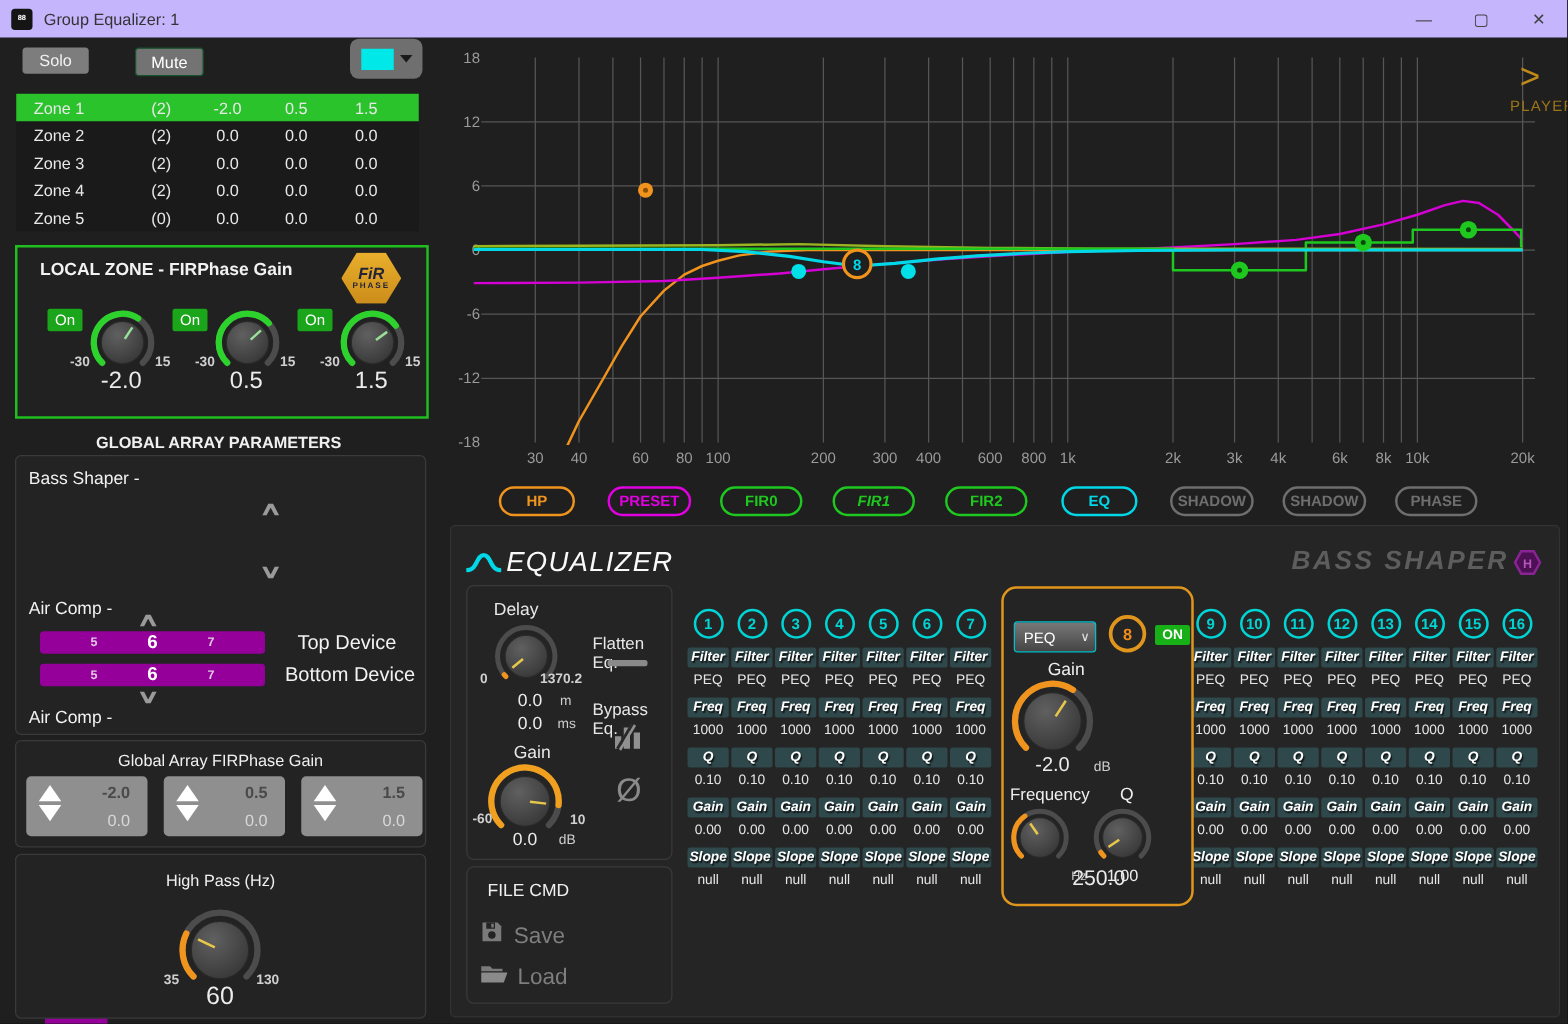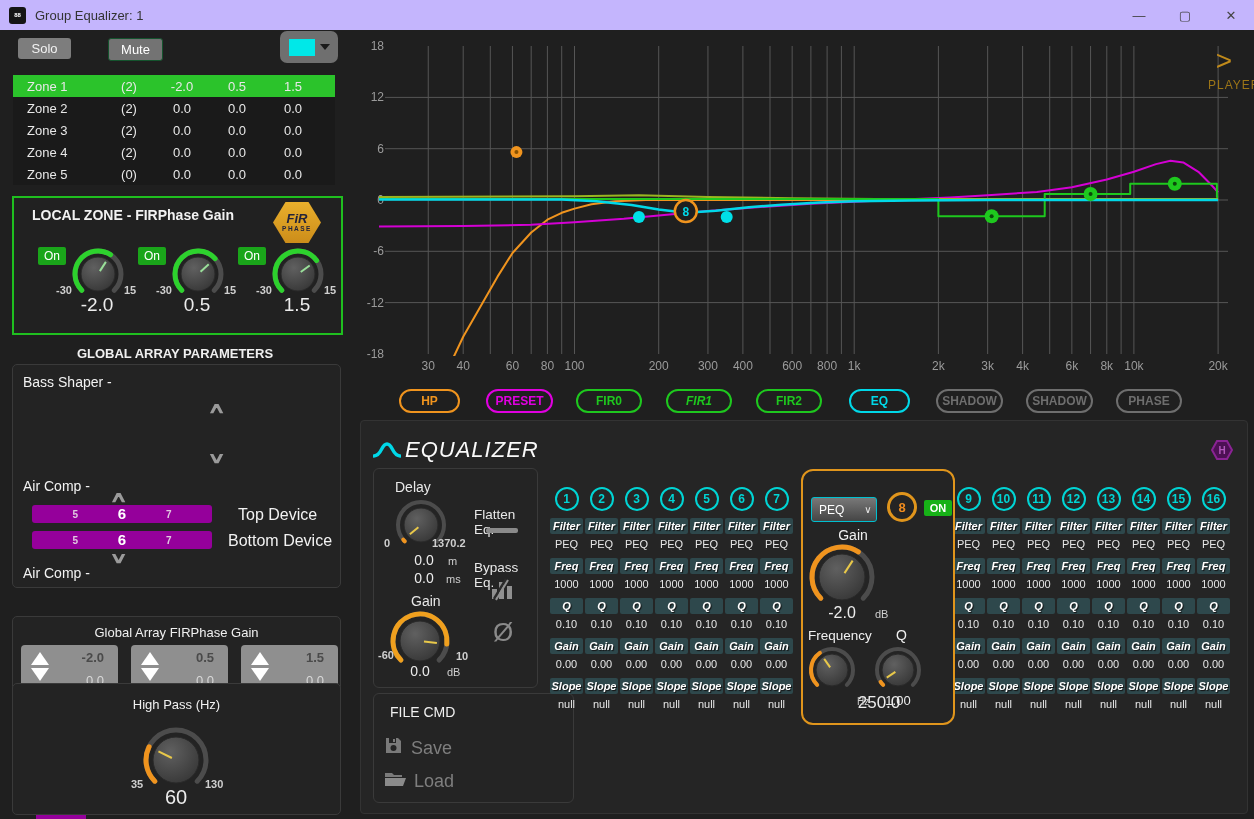--- a/index.html
+++ b/index.html
@@ -252,21 +252,21 @@
     <div class="ac-bar" style="top:166px;">
       <span class="c5">5</span>
         <span class="c6">6</span>
         <span class="c7">7</span>
     </div>
     <div class="dev-lab" style="left:215px;top:167px;">Bottom Device</div>
     <div class="chev" style="left:100px;top:188px;">∨</div>
     <div class="sec-lab" style="left:10px;top:200px;">Air Comp  -</div>
   </div>
 
-  <div class="panel" style="left:12px;top:592px;width:327px;height:84px;margin-top:24px;">
+  <div class="panel" style="left:12px;top:592px;width:327px;height:84px;">
     <div class="spin-title">Global Array FIRPhase Gain</div>
     <div id="spinners">
         <div class="spinner" style="left: 8px;">
           <div class="spin-tris">
             <div class="tri-up"></div>
             <div class="tri-dn"></div>
           </div>
           <div class="spin-top">-2.0</div>
           <div class="spin-bot">0.0</div>
         </div>
@@ -410,20 +410,21 @@
       <div class="tab" style="left: 756px; width: 62px; border-color: rgb(110, 110, 110); color: rgb(110, 110, 110);">PHASE</div>
     </div>
 
   <div class="eqpanel">
     <div class="eq-head-icon">
       <svg width="28" height="20" viewBox="0 0 28 20">
           <path d="M1 16 C9 16 8 4 14 4 C20 4 19 16 27 16" fill="none" stroke="#00d8e8" stroke-width="3.4" stroke-linecap="round"></path>
         </svg>
     </div>
     <div class="eq-title">EQUALIZER</div>
+    <div class="brand">BASS SHAPER</div>
     <div class="brand-hex">
       <svg width="22" height="22" viewBox="0 0 22 22">
           <polygon points="6,2 16,2 21,11 16,20 6,20 1,11" fill="#4d1054" stroke="#8a2394" stroke-width="2"></polygon>
           <text x="11" y="15" text-anchor="middle" font-size="10" fill="#b457bd" font-weight="bold">H</text>
         </svg>
     </div>
 
     <div class="subpanel" style="left:12px;top:47px;width:163px;height:218px;">
       <div class="lbl" style="position:absolute;left:21px;top:10px;font-size:14px;text-align:right;">Delay</div>
       <div class="kmount" id="delay-knob" style="left:19px;top:28px;"><svg width="56" height="56">
@@ -469,21 +470,21 @@
             <rect x="2" y="12" width="5" height="10" fill="#909090"></rect>
             <rect x="9" y="5" width="5" height="17" fill="#909090"></rect>
             <rect x="17" y="9" width="5" height="13" fill="#909090"></rect>
             <line x1="4" y1="22" x2="16" y2="2" stroke="#2a2a2a" stroke-width="2.5"></line>
             <line x1="6" y1="23" x2="18" y2="3" stroke="#909090" stroke-width="2"></line>
           </svg>
       </div>
       <div class="phase-sym" style="left:119px;top:148px;">Ø</div>
     </div>
 
-    <div class="subpanel" style="left:12px;top:272px;width:163px;height:108px;padding-left:36px;">
+    <div class="subpanel" style="left:12px;top:272px;width:163px;height:108px;">
       <div class="filecmd-title">FILE CMD</div>
       <div class="fc-row" style="top:42px;">
         <span><svg width="19" height="19" viewBox="0 0 19 19">
               <path d="M2 2 h12 l3 3 v12 h-15 z" fill="#7a7a7a"></path>
               <rect x="5" y="2" width="7" height="5" fill="#242424"></rect>
               <rect x="9" y="3" width="2" height="3" fill="#7a7a7a"></rect>
               <circle cx="9.5" cy="12" r="3" fill="#242424"></circle>
             </svg></span>
         <span>Save</span>
       </div>

